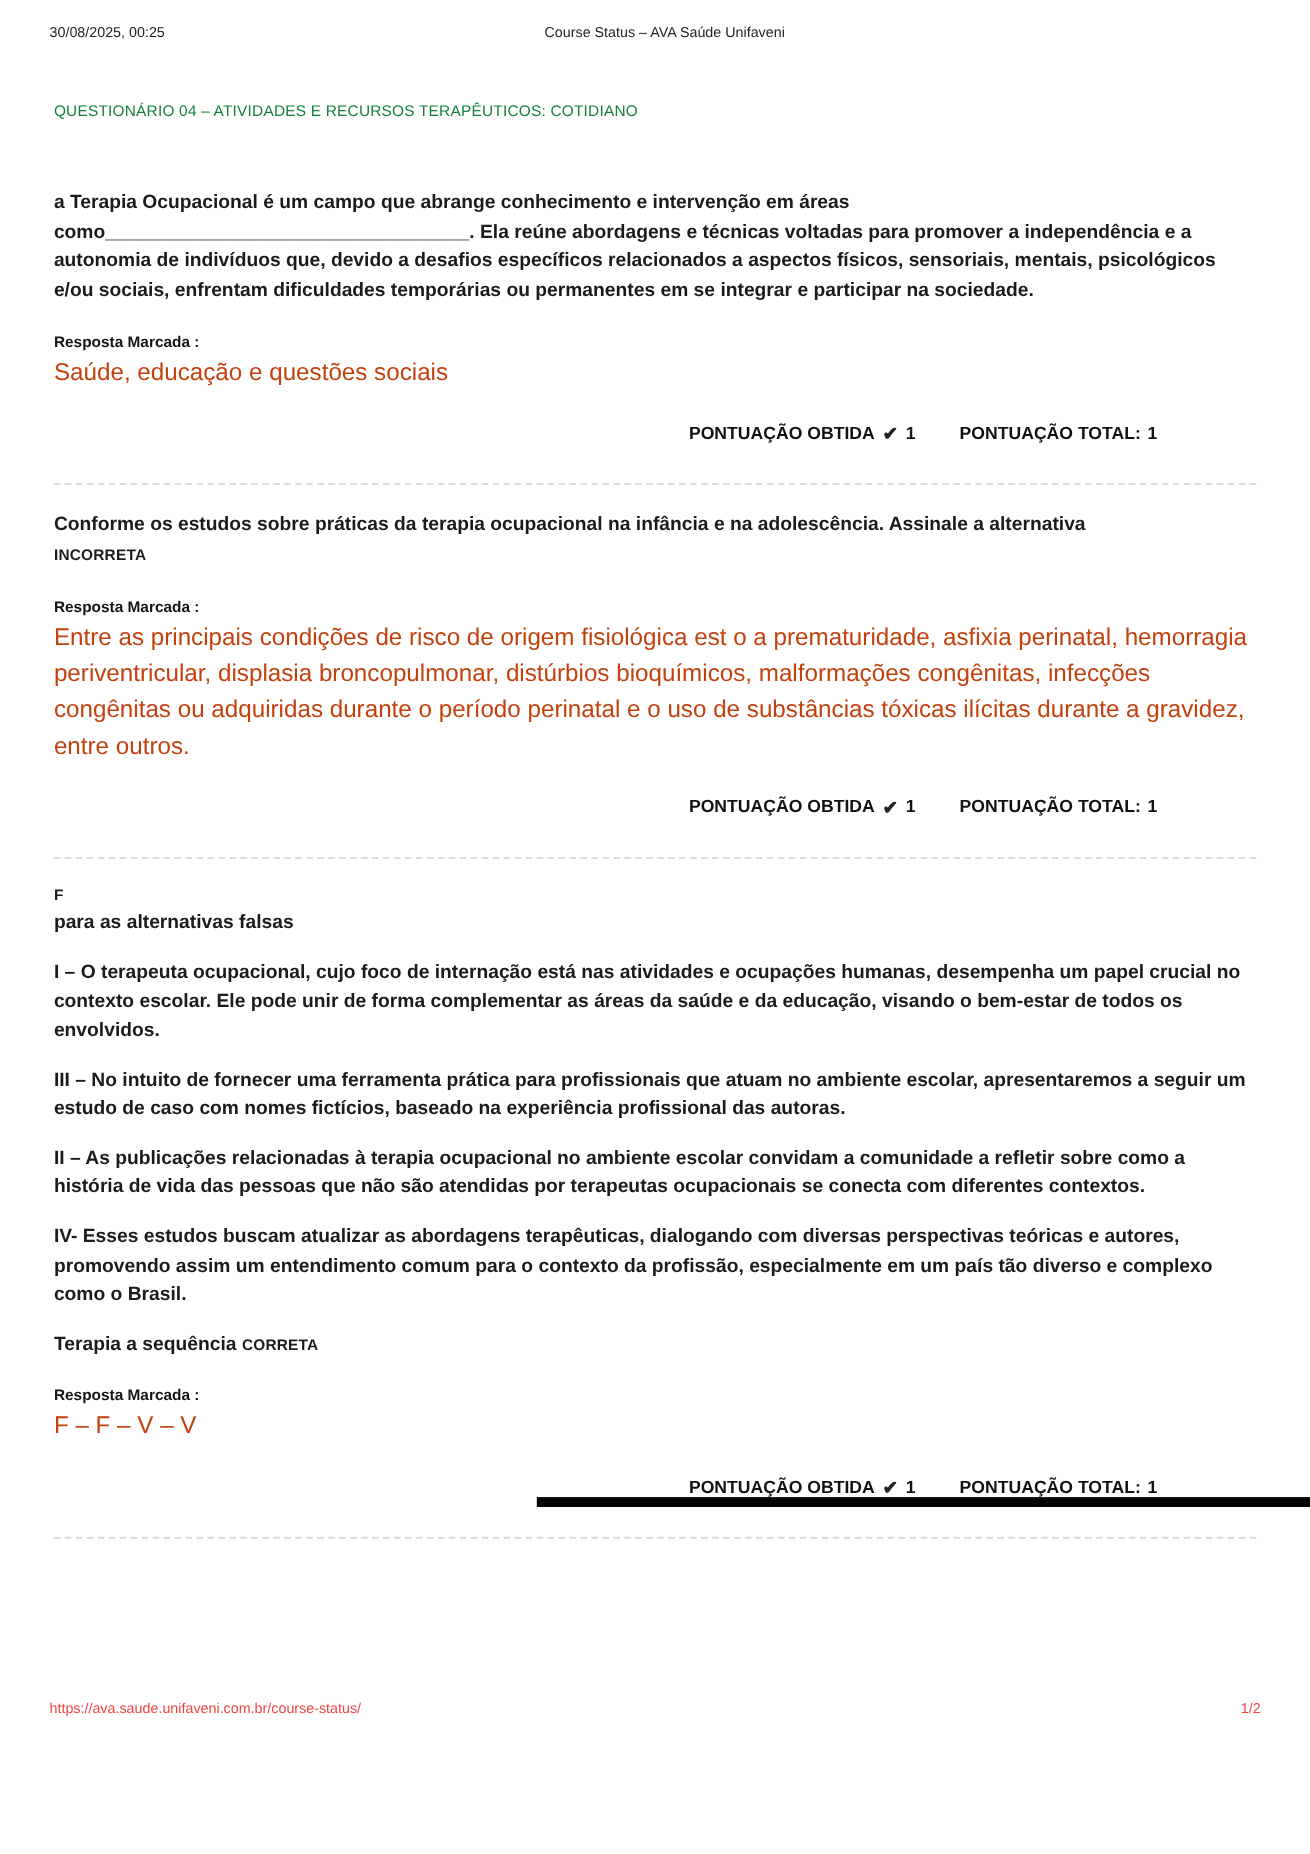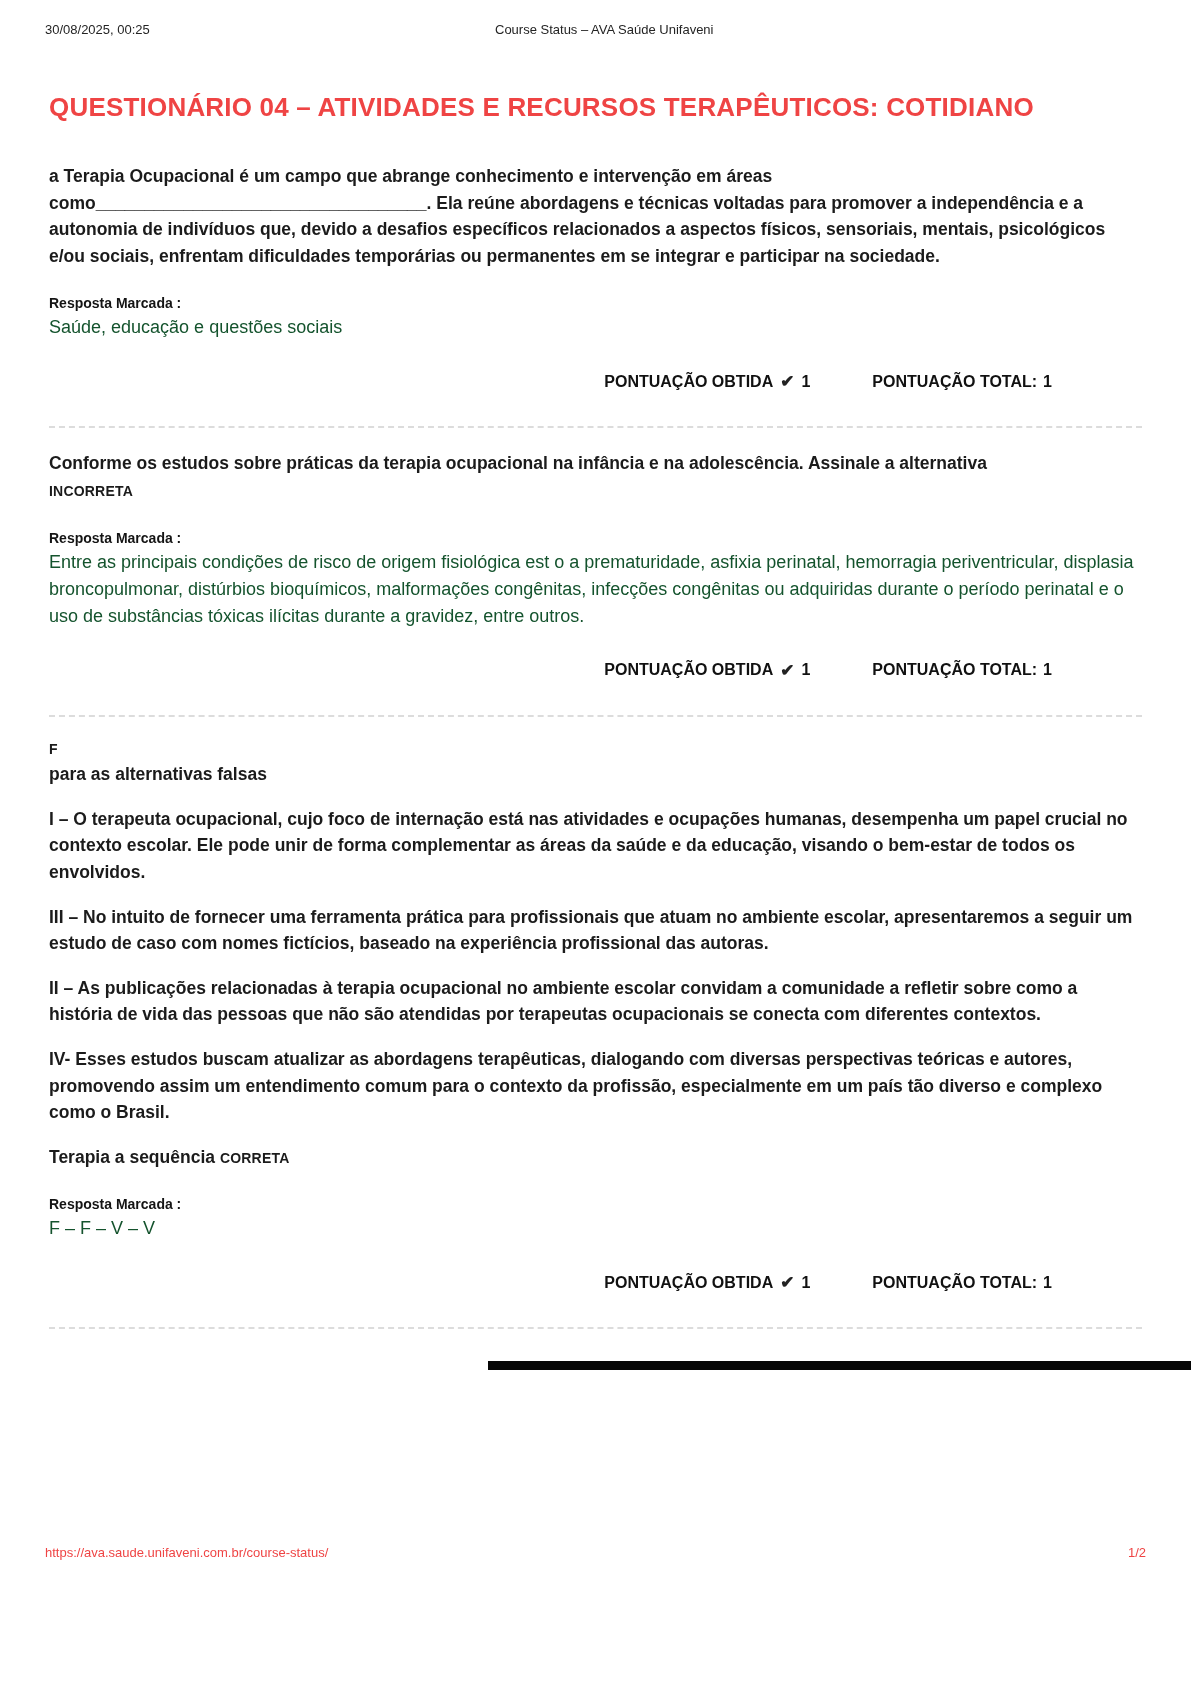--- a/index.html
+++ b/index.html
@@ -18,62 +18,62 @@
     padding-top: 22px;
     font-size: 13px;
     color: #242424;
     height: 18px;
   }
   .ph-left { position: absolute; left: 45px; top: 22px; }
   .ph-center { position: absolute; left: 50%; top: 22px; transform: translateX(-46%); white-space: nowrap; }
 
   .quiz-title {
     margin: 52px 0 0 0;
-    font-size: 26px;
-    font-weight: 700;
+    font-size: 14px;
+    font-weight: 400;
     letter-spacing: 0.2px;
-    color: #ef4444;
+    color: #15803d;
   }
 
   .q-body {
     margin: 18px 0 0 0;
     font-size: 17.5px;
     line-height: 1.52;
     font-weight: 600;
     color: #1b1b1b;
   }
-  .q-body.first { margin-top: 40px; }
+  .q-body.first { margin-top: 62px; }
   .q-body.after-divider { margin-top: 22px; }
 
   .small-caps {
     font-size: 14px;
     font-weight: 700;
     letter-spacing: 0.2px;
   }
 
   .answer-label {
     margin-top: 26px;
     font-size: 14px;
     font-weight: 700;
     color: #141414;
   }
   .answer-text {
     margin: 3px 0 0 0;
-    font-size: 18px;
+    font-size: 22px;
     line-height: 1.5;
     font-weight: 400;
-    color: #14532d;
+    color: #c2410c;
   }
 
   .score-row {
     margin-top: 30px;
     display: flex;
     justify-content: flex-end;
     align-items: center;
-    gap: 62px;
+    gap: 40px;
     padding-right: 90px;
     font-size: 16px;
     font-weight: 700;
     color: #111;
   }
   .score-obtained, .score-total { display: inline-flex; align-items: center; gap: 6px; }
   .check { font-size: 17px; color: #222222; margin: 0 1px; }
 
   .divider {
     border: none;

